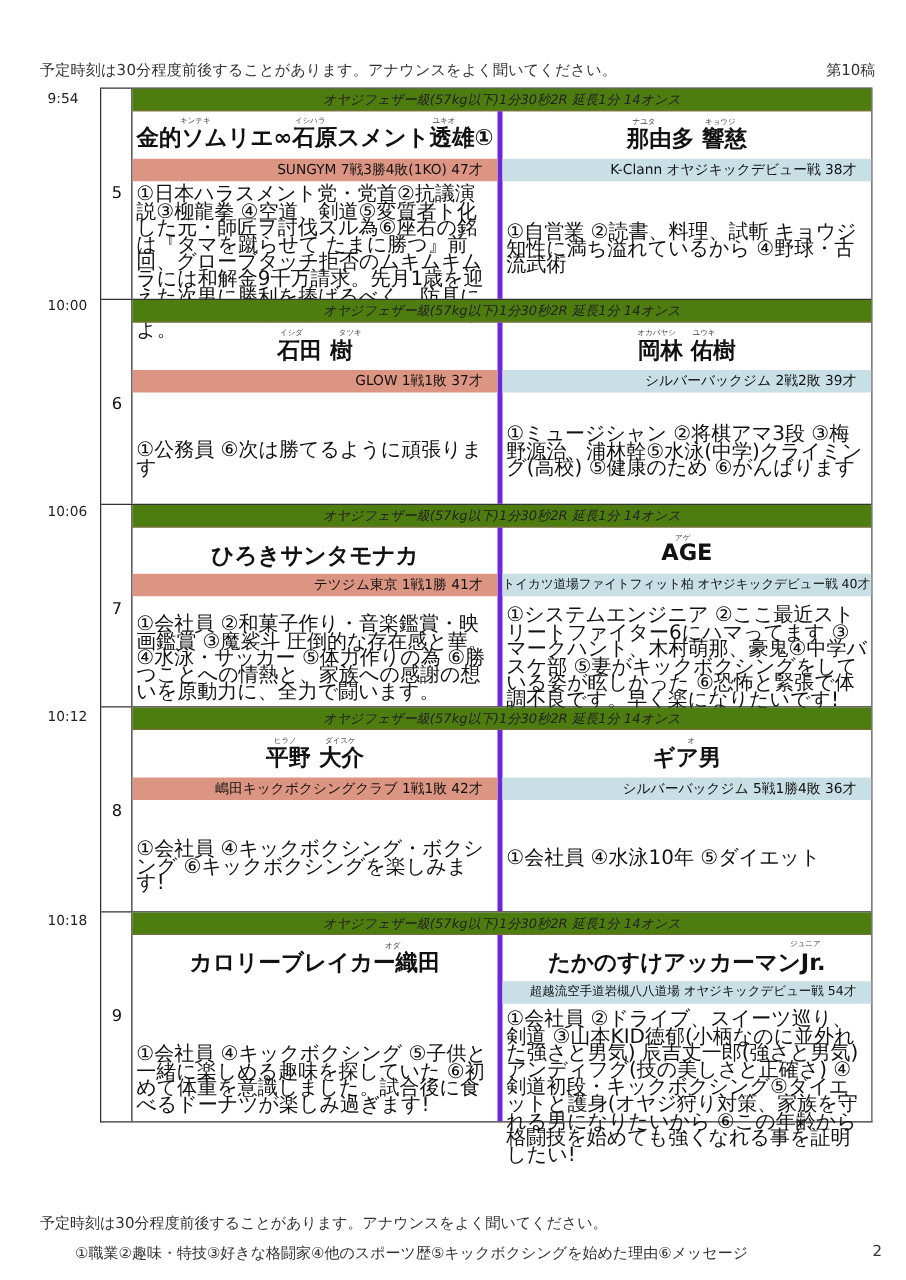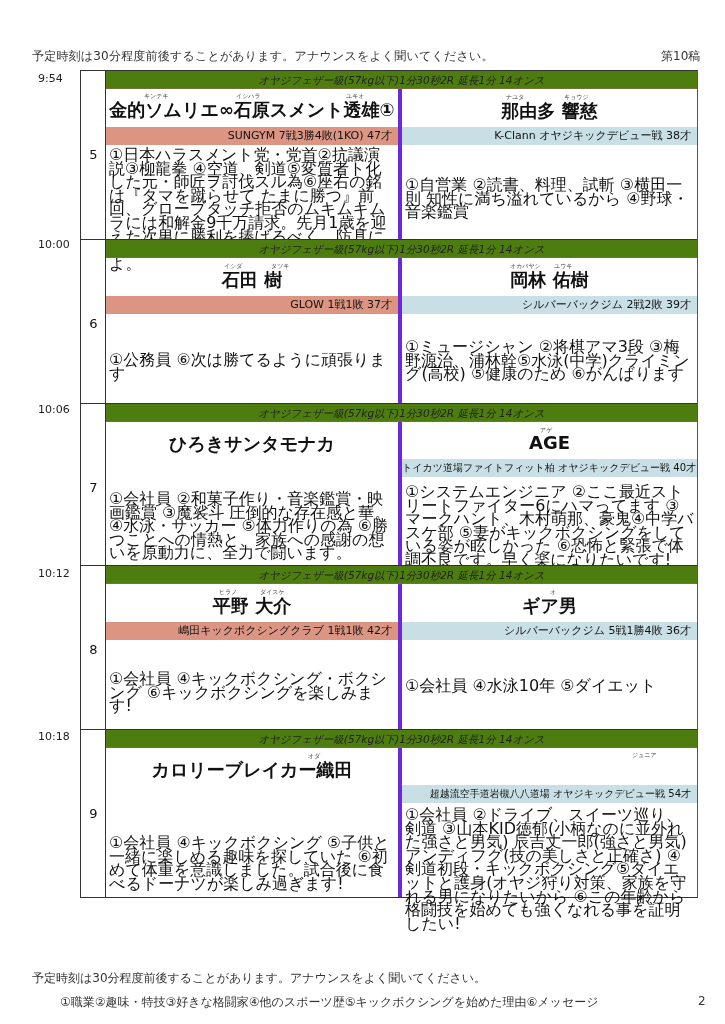--- a/index.html
+++ b/index.html
@@ -20,21 +20,21 @@
   .bout .content { position:absolute; left:25px; right:0; top:0; bottom:0; }
   .rule { position:absolute; left:0; right:0; top:0; height:18px; background:#4d7c0f;
           border-bottom:1px solid #7a6e3a; font-style:italic; font-size:10.5px; text-align:center;
           line-height:18px; color:#222; box-sizing:border-box; }
   .corner { position:absolute; top:18px; bottom:0; box-sizing:border-box; }
   .corner.red { left:0; width:296px; border-right:4px solid #6d28d9;text-decoration:underline; }
   .corner.blue { left:296px; right:0; }
   .fname { position:absolute; left:0; right:0; text-align:center; font-size:18px; font-weight:bold; color:#111; }
   .ruby { position:absolute; font-size:6px; color:#444; }
   .fbar { position:absolute; left:0; right:0; height:18px; font-size:11px; line-height:18px;
-          text-align:right; padding-right:6px; box-sizing:border-box; white-space:nowrap; overflow:hidden; }
+          text-align:right; padding-right:12px; box-sizing:border-box; white-space:nowrap; overflow:hidden; }
   .red .fbar { background:#dd9583; }
   .blue .fbar { background:#c8dfe5; }
   .desc { position:absolute; left:3px; right:3px; font-size:16px; line-height:13.6px; color:#111; }
 
   .bottom-note { position:absolute; left:32px; top:970px; font-size:12px; color:#333; }
   .legend { position:absolute; left:60px; top:994px; font-size:12px; color:#333; }
   .page-num { position:absolute; left:698px; top:994px; font-size:12px; color:#333; }
 </style>
 </head>
 <body>
@@ -62,21 +62,21 @@
         <span class="ruby" style="left:240px;top:3px">ユキオ</span>
         <div class="fname" style="top:9px">金的ソムリエ∞石原スメント透雄①</div>
         <div class="fbar" style="top:38px">SUNGYM 7戦3勝4敗(1KO) 47才</div>
         <div class="desc" style="top:59px">①日本ハラスメント党・党首②抗議演説③柳龍拳 ④空道、剣道⑤変質者ト化した元・師匠ヲ討伐スル為⑥座右の銘は『タマを蹴らせて たまに勝つ』前回、グローブタッチ拒否のムキムキムラには和解金9千万請求。先月1歳を迎えた次男に勝利を捧げるべく、防具にあらゆる細工を施す父を、誇りに生きよ。</div>
       </div>
       <div class="corner blue">
         <span class="ruby" style="left:104px;top:4px">ナユタ</span>
         <span class="ruby" style="left:162px;top:4px">キョウジ</span>
         <div class="fname" style="top:10px">那由多 響慈</div>
         <div class="fbar" style="top:38px">K-Clann オヤジキックデビュー戦 38才</div>
-        <div class="desc" style="top:89px">①自営業 ②読書、料理、試斬 ③横田一則 知性に満ち溢れているから ④野球・音楽鑑賞</div>
+        <div class="desc" style="top:89px">①自営業 ②読書、料理、試斬 キョウジ 知性に満ち溢れているから ④野球・古流武術</div>
       </div>
     </div>
   </div>
 
   <div class="bout" style="top:169px; height:164px;">
     <div class="num">
         <span style="top:76px">6</span>
       </div>
     <div class="content">
       <div class="rule">オヤジフェザー級(57kg以下)1分30秒2R 延長1分 14オンス</div>
@@ -98,20 +98,21 @@
   </div>
 
   <div class="bout" style="top:333px; height:162px;">
     <div class="num">
         <span style="top:76px">7</span>
       </div>
     <div class="content">
       <div class="rule">オヤジフェザー級(57kg以下)1分30秒2R 延長1分 14オンス</div>
       <div class="corner red">
         <div class="fname" style="top:10px">ひろきサンタモナカ</div>
+        <div class="fbar" style="top:37px">テツジム東京 1戦1勝 41才</div>
         <div class="desc" style="top:70px">①会社員 ②和菓子作り・音楽鑑賞・映画鑑賞 ③魔裟斗 圧倒的な存在感と華。④水泳・サッカー ⑤体力作りの為 ⑥勝つことへの情熱と、家族への感謝の想いを原動力に、全力で闘います。</div>
       </div>
       <div class="corner blue">
         <span class="ruby" style="left:138px;top:4px">アゲ</span>
         <div class="fname" style="top:10px">AGE</div>
         <div class="fbar" style="top:37px; font-size:10px;">トイカツ道場ファイトフィット柏 オヤジキックデビュー戦 40才</div>
         <div class="desc" style="top:63px">①システムエンジニア ②ここ最近ストリートファイター6にハマってます ③マークハント、木村萌那、豪鬼④中学バスケ部 ⑤妻がキックボクシングをしている姿が眩しかった ⑥恐怖と緊張で体調不良です。早く楽になりたいです!</div>
       </div>
     </div>
   </div>
@@ -144,20 +145,21 @@
       </div>
     <div class="content">
       <div class="rule">オヤジフェザー級(57kg以下)1分30秒2R 延長1分 14オンス</div>
       <div class="corner red">
         <span class="ruby" style="left:202px;top:4px">オダ</span>
         <div class="fname" style="top:10px">カロリーブレイカー織田</div>
         <div class="desc" style="top:88px">①会社員 ④キックボクシング ⑤子供と一緒に楽しめる趣味を探していた ⑥初めて体重を意識しました。試合後に食べるドーナツが楽しみ過ぎます!</div>
       </div>
       <div class="corner blue">
         <span class="ruby" style="left:230px;top:3px">ジュニア</span>
+        <div class="fname" style="top:10px">たかのすけアッカーマンJr.</div>
         <div class="fbar" style="top:37px; font-size:10px;text-align:right;">超越流空手道岩槻八八道場 オヤジキックデビュー戦 54才</div>
         <div class="desc" style="top:60px">①会社員 ②ドライブ、スイーツ巡り、剣道 ③山本KID徳郁(小柄なのに並外れた強さと男気) 辰吉丈一郎(強さと男気) アンディフグ(技の美しさと正確さ) ④剣道初段・キックボクシング⑤ダイエットと護身(オヤジ狩り対策、家族を守れる男になりたいから ⑥この年齢から格闘技を始めても強くなれる事を証明したい!</div>
       </div>
     </div>
   </div>
 
 </div>
 
 <div class="bottom-note">予定時刻は30分程度前後することがあります。アナウンスをよく聞いてください。</div>
 <div class="legend">①職業②趣味・特技③好きな格闘家④他のスポーツ歴⑤キックボクシングを始めた理由⑥メッセージ</div>

